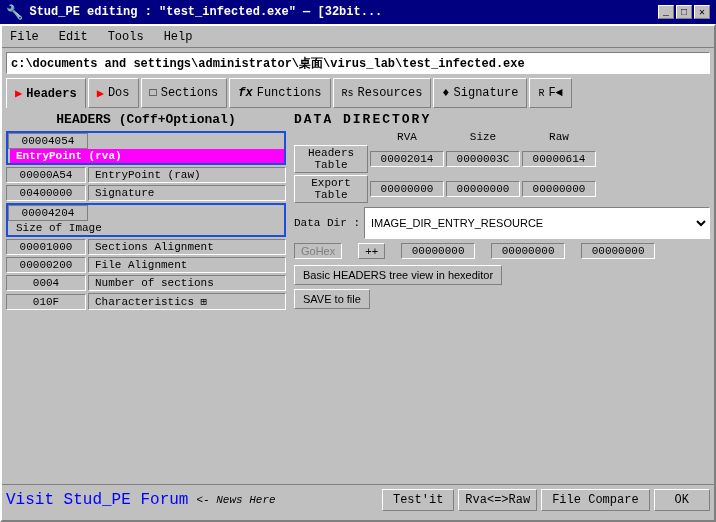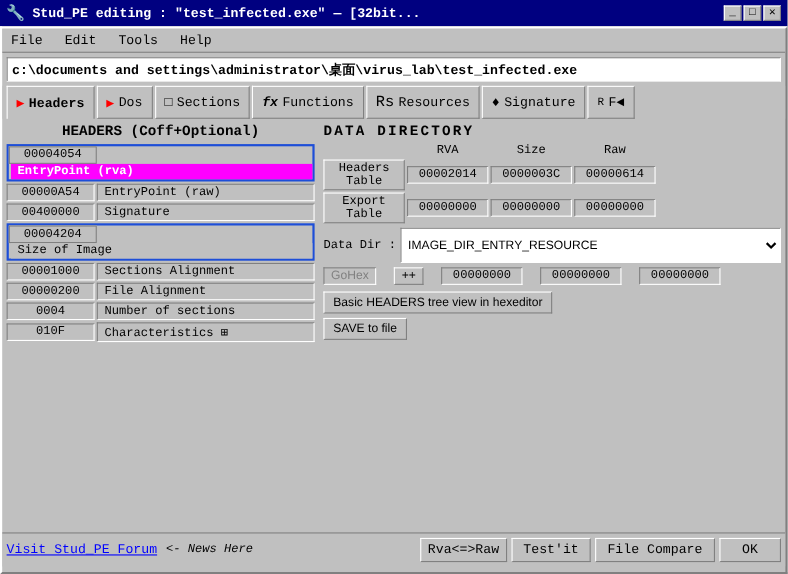--- a/index.html
+++ b/index.html
@@ -246,23 +246,22 @@
       justify-content: space-between;
       background: #c0c0c0;
     }
     .bottom-left {
       display: flex;
       gap: 8px;
       align-items: center;
     }
     .link-text {
       color: blue;
-      text-decoration: underline;
-      cursor: pointer;
-      font-size: 12px;
+      cursor: pointer;
+      font-size: 16px;
     }
     .news-text {
       font-size: 11px;
       font-style: italic;
     }
     .bottom-right {
       display: flex;
       gap: 4px;
     }
     .btn {
@@ -362,21 +361,21 @@
     </div>
     <div class="tab">
       <span>□</span>
       <span>Sections</span>
     </div>
     <div class="tab">
       <span style="font-style:italic;font-weight:bold;">fx</span>
       <span>Functions</span>
     </div>
     <div class="tab">
-      <span style="font-size:14px;">Rs</span>
+      <span style="font-size:10px;">Rs</span>
       <span>Resources</span>
     </div>
     <div class="tab">
       <span>♦</span>
       <span>Signature</span>
     </div>
     <div class="tab">
       <span style="font-size:10px;">R</span>
       <span>F◄</span>
     </div>
@@ -472,20 +471,20 @@
       </div>
     </div>
   </div>
 
   <div class="bottom-section">
     <div class="bottom-left">
       <span class="link-text">Visit Stud_PE Forum</span>
       <span class="news-text">&lt;- News Here</span>
     </div>
     <div class="bottom-right">
+      <button class="btn">Test'it</button>
       <button class="btn btn-wide">Rva&lt;=&gt;Raw</button>
-      <button class="btn">Test'it</button>
       <button class="btn">File Compare</button>
       <button class="btn" style="padding:3px 20px;">OK</button>
     </div>
   </div>
 
 </div>
 
 </body></html>

